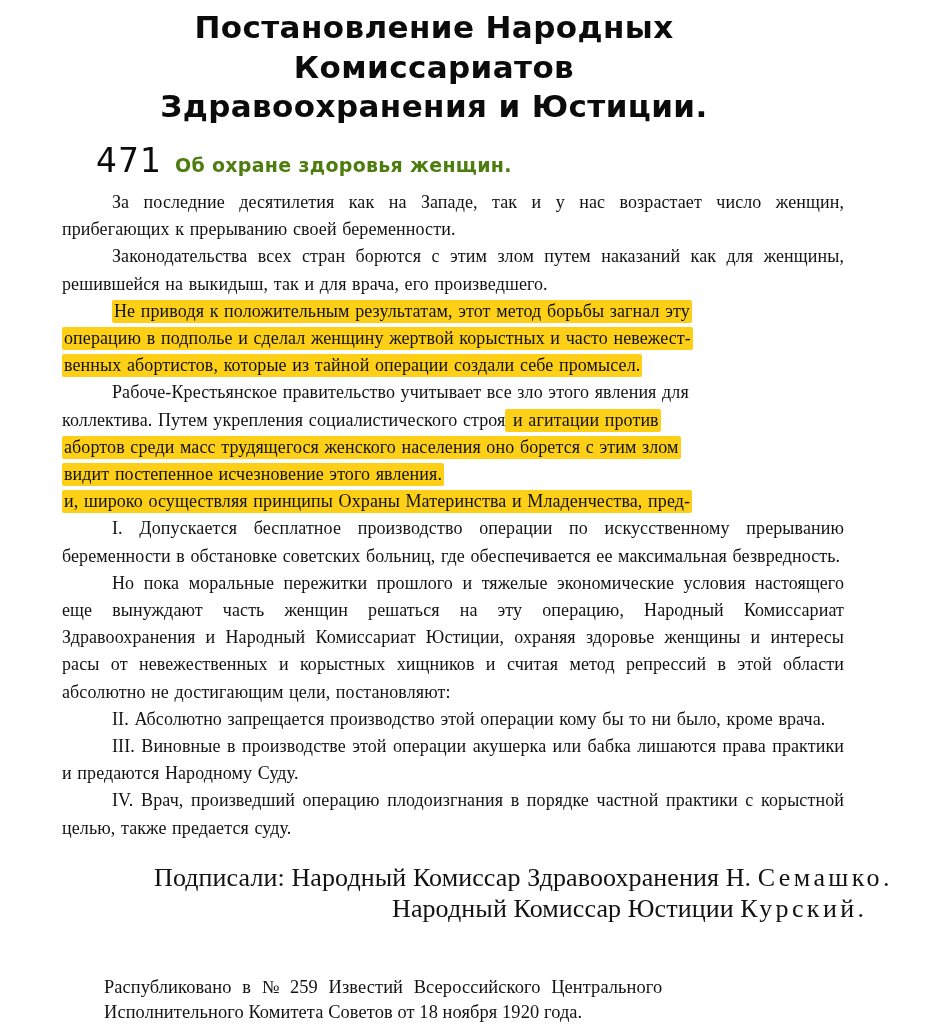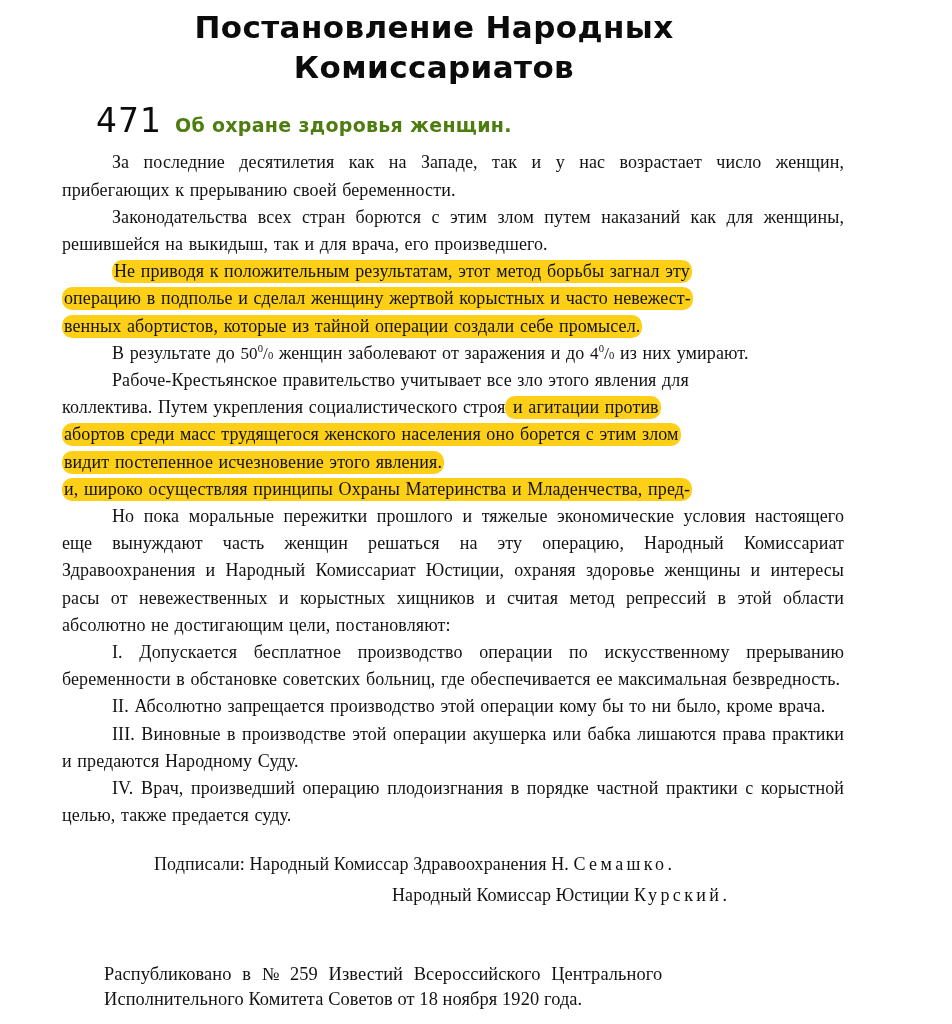--- a/index.html
+++ b/index.html
@@ -87,21 +87,21 @@
   .hl-line {
     display: block;
     white-space: nowrap;
     line-height: 27.2px;
   }
   .hl-line > .mark {
     background: #fdd017;
     box-decoration-break: clone;
     -webkit-box-decoration-break: clone;
     padding: 1px 2px 2px 2px;
-    border-radius: 10px;
+    border-radius: 2px;
   }
   .hl-line > .plain {
     background: transparent;
   }
   .indent-first { padding-left: 50px; }
 
   .sup-pct {
     font-size: 0.95em;
   }
   .sup-pct sup {
@@ -111,21 +111,21 @@
   }
   .sup-pct sub {
     font-size: 0.62em;
     vertical-align: baseline;
     line-height: 0;
   }
 
   
   .signatures {
     padding: 20px 40px 0 62px;
-    font-size: 18px;
+    font-size: 26px;
     line-height: 31px;
     letter-spacing: 0.1px;
   }
   .sig-line { white-space: nowrap; }
   .sig-1 { padding-left: 92px; }
   .sig-2 { padding-left: 330px; }
   .spaced {
     letter-spacing: 3.4px;
   }
 
@@ -145,52 +145,52 @@
     margin-top: 21px;
   }
 </style>
 </head>
 <body>
 
 <div class="page">
 
   <h1 class="doc-title">
     <span>Постановление Народных Комиссариатов</span>
+    <span class="line2">Здравоохранения и Юстиции.</span>
   </h1>
 
   <div class="article-head">
     <span class="article-number">471</span>
     <span class="article-subject">Об охране здоровья женщин.</span>
   </div>
 
   <div class="body-text">
 
     <p class="para">За последние десятилетия как на Западе, так и у нас возрастает число женщин, прибегающих к прерыванию своей беременности.</p>
 
     <p class="para">Законодательства всех стран борются с этим злом путем наказаний как для женщины, решившейся на выкидыш, так и для врача, его произведшего.</p>
 
     <div class="hl-block">
       <span class="hl-line indent-first"><span class="mark">Не приводя к положительным результатам, этот метод борьбы загнал эту</span></span>
       <span class="hl-line"><span class="mark">операцию в подполье и сделал женщину жертвой корыстных и часто невежест-</span></span>
       <span class="hl-line"><span class="mark">венных абортистов, которые из тайной операции создали себе промысел.</span></span>
     </div>
 
-    <p class="para"><span>В результате до </span><span class="sup-pct"><span>50</span><sup>0</sup>/<sub>0</sub></span><span> женщин заболевают от заражения и до </span><span class="sup-pct"><span>4</span><sup>0</sup>/<sub>0</sub></span><span> из них умирают.</span></p>
 
     <div class="hl-block">
       <span class="hl-line indent-first"><span class="plain">Рабоче-Крестьянское правительство учитывает все зло этого явления для</span></span>
       <span class="hl-line"><span class="plain">коллектива. Путем укрепления социалистического   строя</span><span class="mark"> и агитации   против</span></span>
       <span class="hl-line"><span class="mark">абортов среди масс трудящегося женского населения  оно борется с этим злом</span></span>
       <span class="hl-line"><span class="mark">видит постепенное исчезновение этого явления.</span></span>
       <span class="hl-line"><span class="mark">и, широко осуществляя принципы Охраны Материнства и Младенчества, пред-</span></span>
     </div>
 
+    <p class="para">I. Допускается бесплатное производство операции по искусственному прерыванию беременности в обстановке советских больниц, где обеспечивается ее максимальная безвредность.</p>
+
     <p class="para">Но пока моральные пережитки прошлого и тяжелые экономические условия настоящего еще вынуждают часть женщин решаться на эту операцию, Народный Комиссариат Здравоохранения и Народный Комиссариат Юстиции, охраняя здоровье женщины и интересы расы от невежественных и корыстных хищников и считая метод репрессий в этой области абсолютно не достигающим цели, постановляют:</p>
-
-    <p class="para">I. Допускается бесплатное производство операции по искусственному прерыванию беременности в обстановке советских больниц, где обеспечивается ее максимальная безвредность.</p>
     <p class="para">II. Абсолютно запрещается производство этой операции кому бы то ни было, кроме врача.</p>
     <p class="para">III. Виновные в производстве этой операции акушерка или бабка лишаются права практики и предаются Народному Суду.</p>
     <p class="para">IV. Врач, произведший операцию плодоизгнания в порядке частной практики с корыстной целью, также предается суду.</p>
   </div>
 
   <div class="signatures">
     <div class="sig-line sig-1"><span>Подписали: Народный Комиссар Здравоохранения Н. </span><span class="spaced">Семашко</span><span>.</span></div>
     <div class="sig-line sig-2"><span>Народный Комиссар Юстиции </span><span class="spaced">Курский</span><span>.</span></div>
   </div>
 

